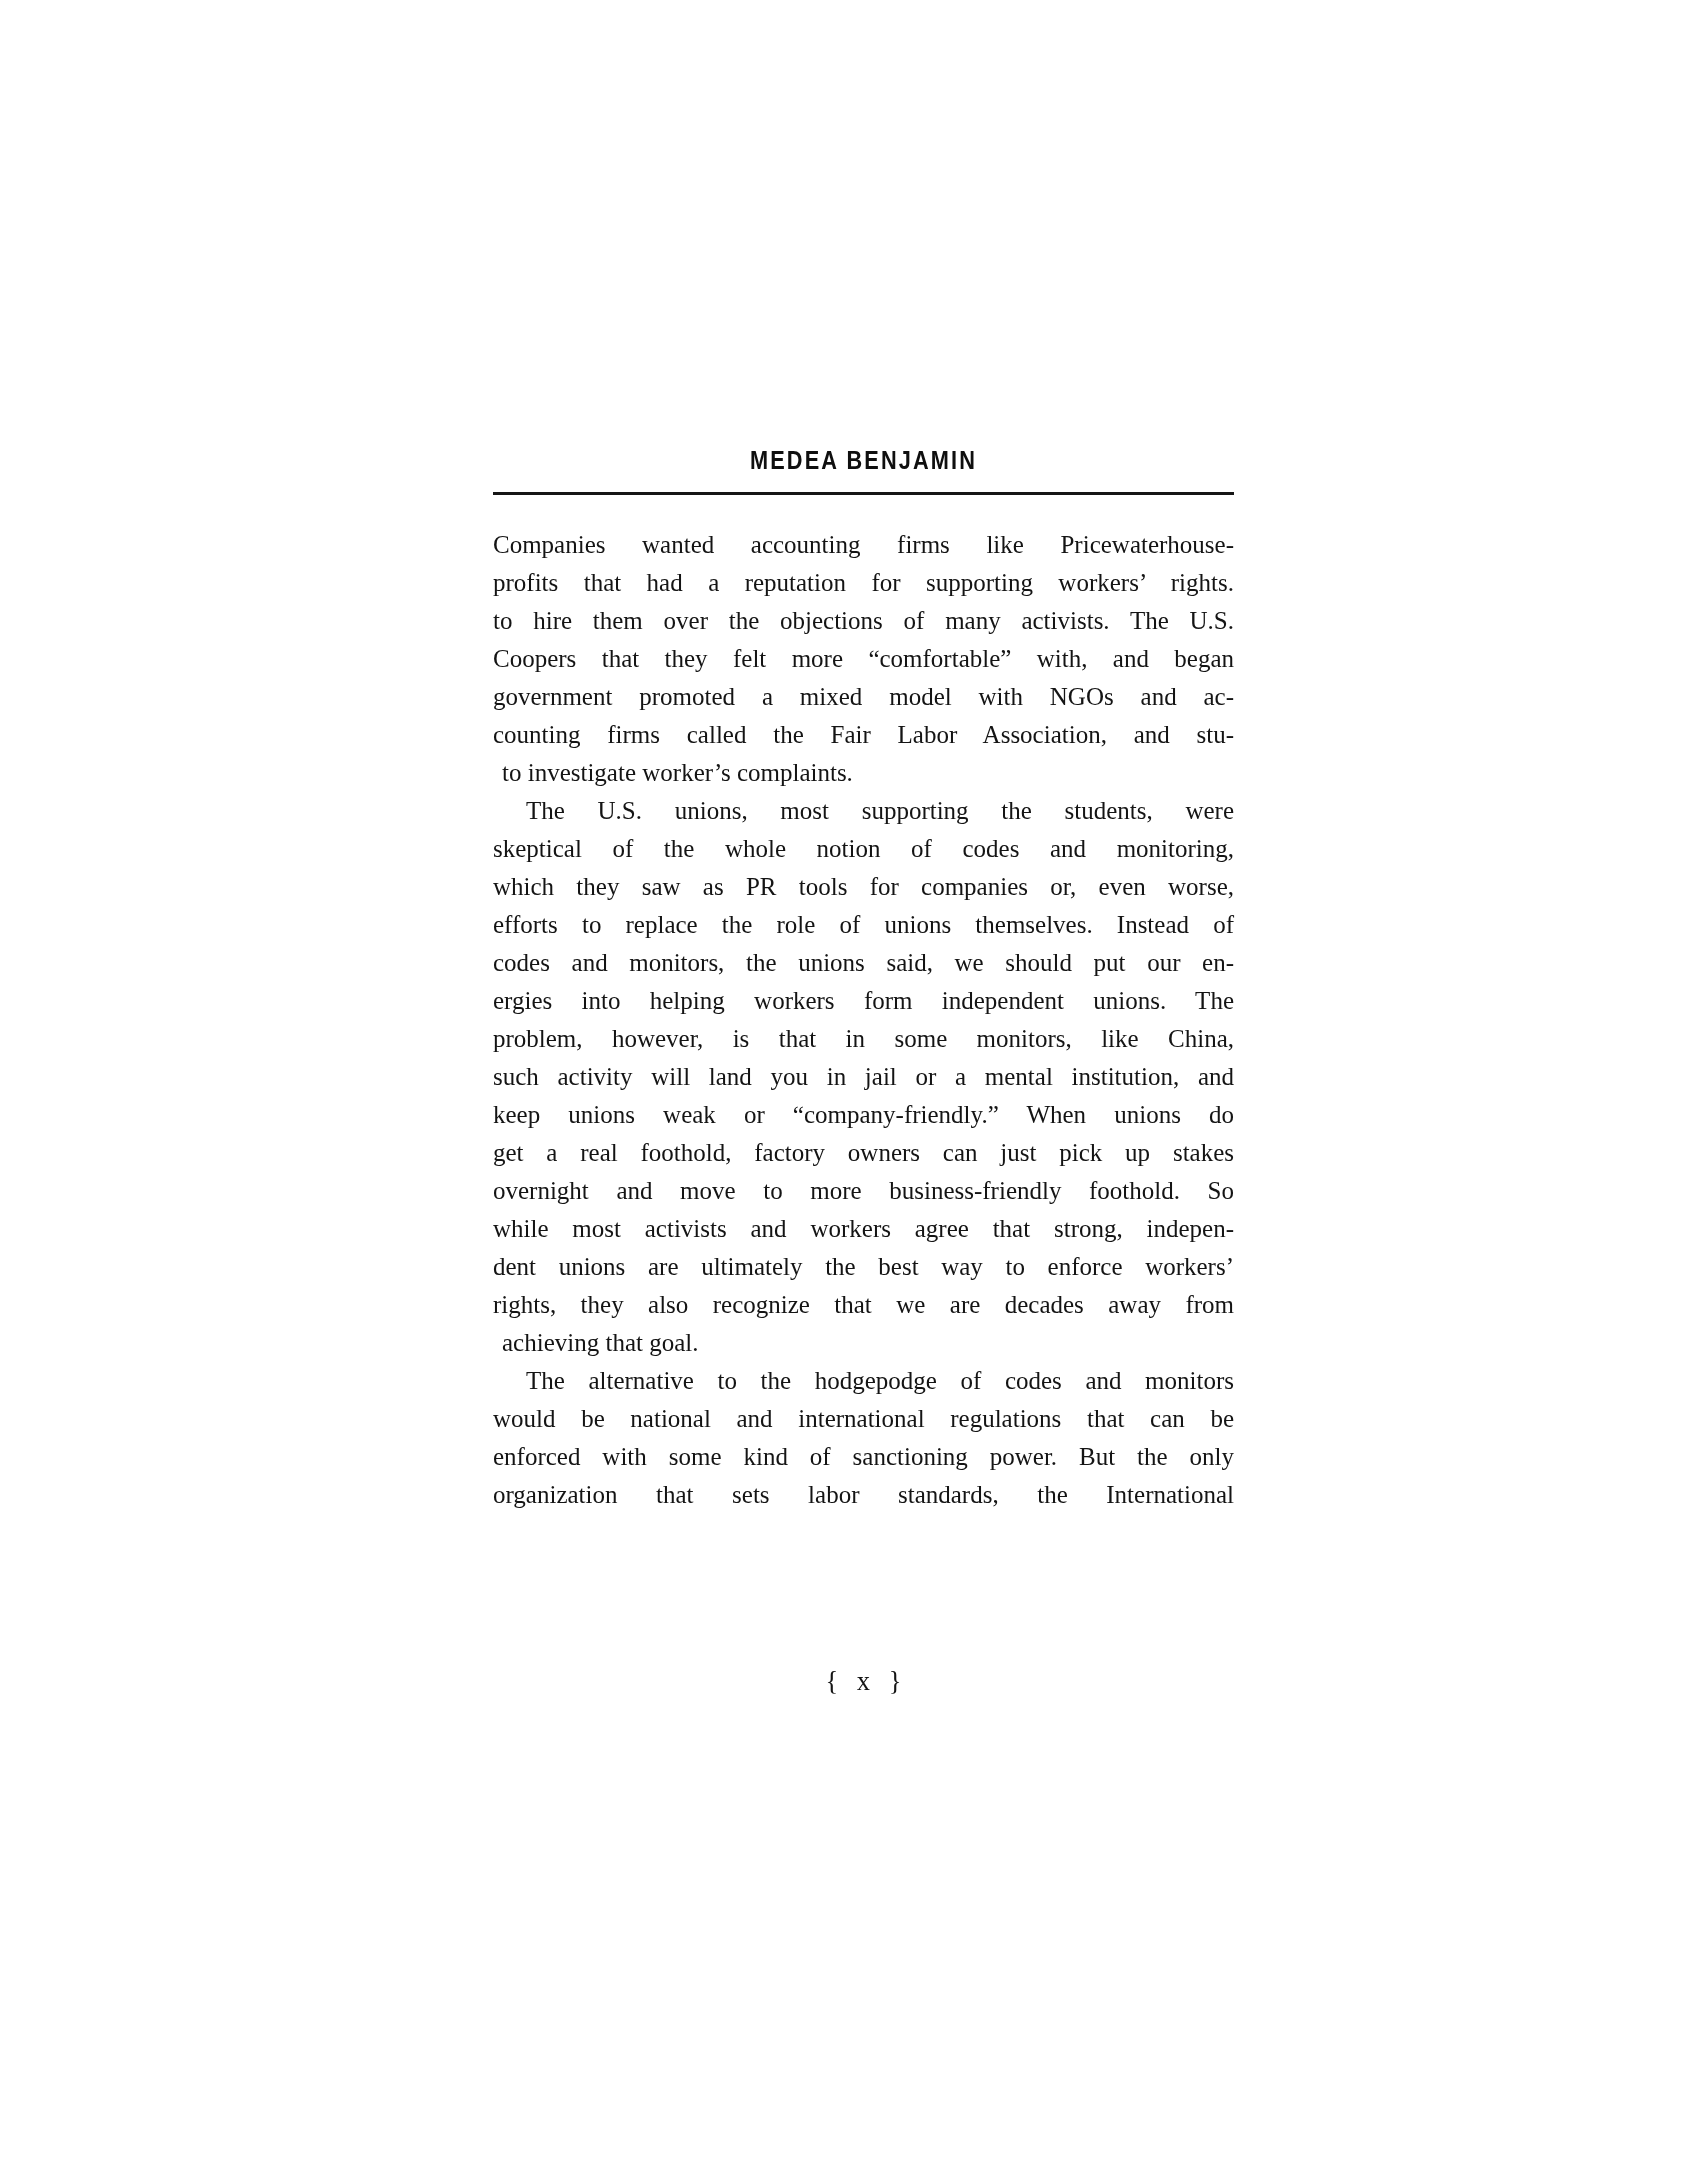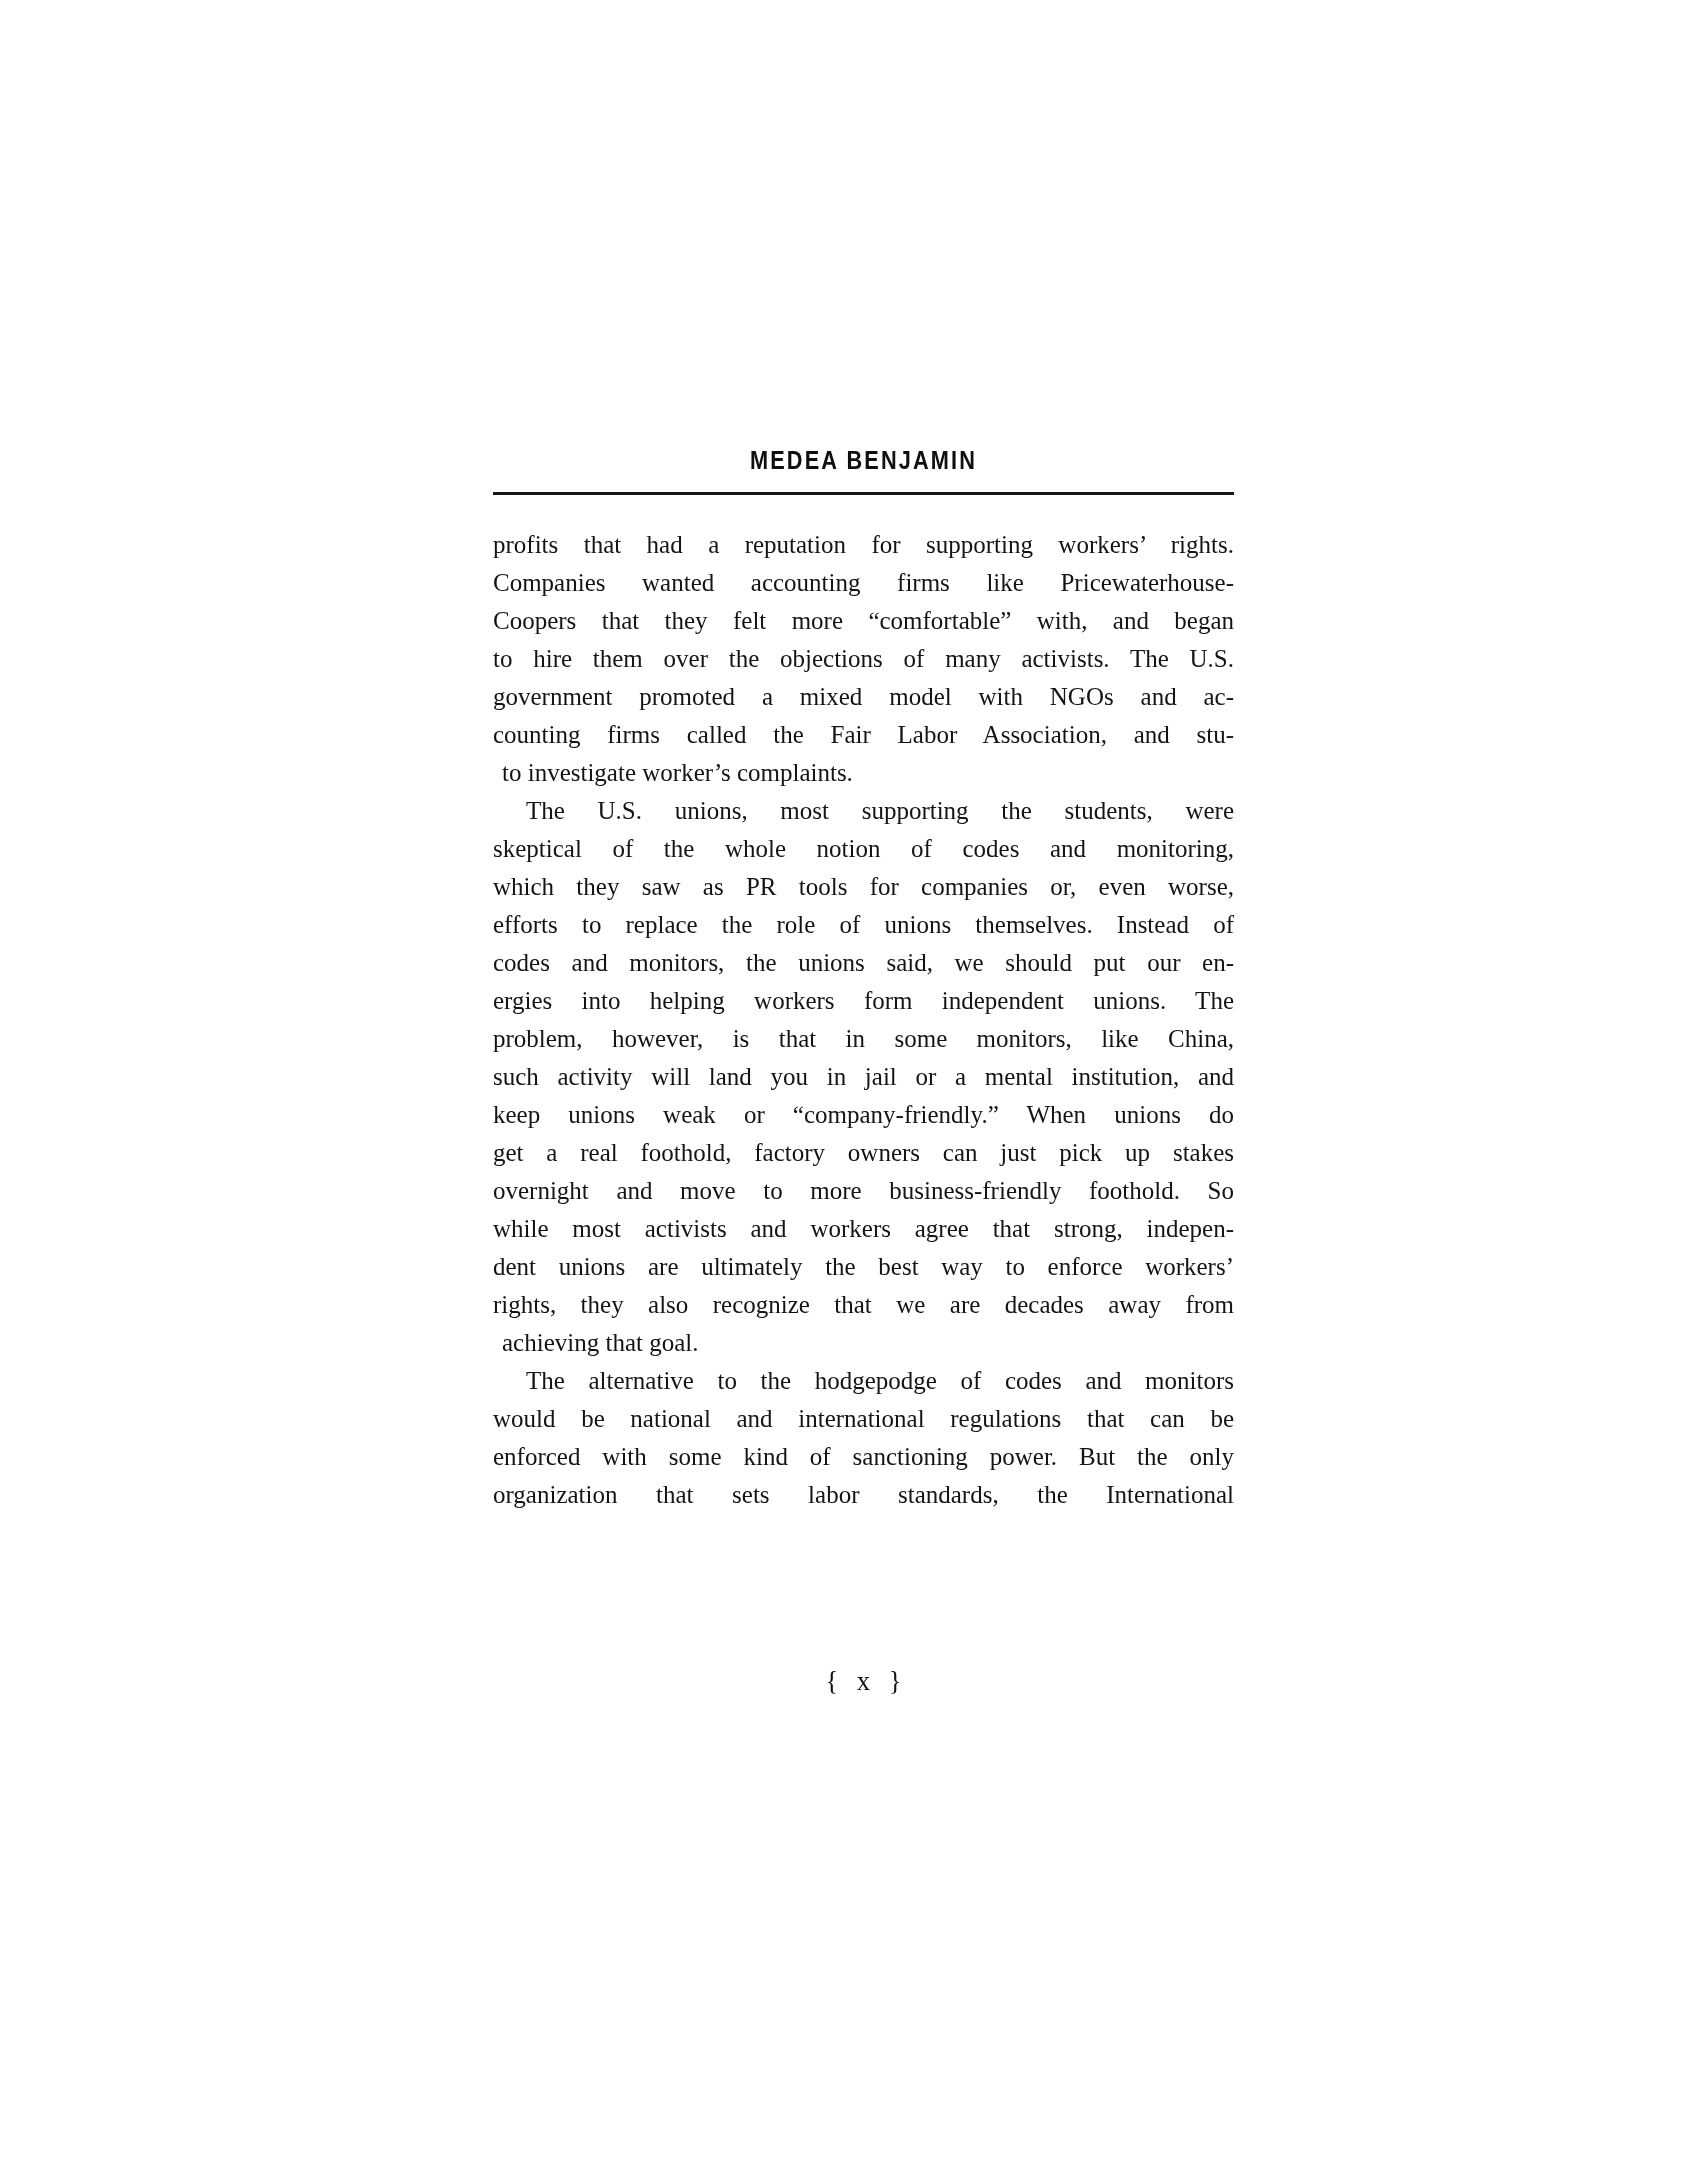--- a/index.html
+++ b/index.html
@@ -71,24 +71,24 @@
     color: #141414;
   }
 </style>
 </head>
 <body>
 
 <div class="page">
   <div class="running-header">MEDEA BENJAMIN</div>
   <div class="header-rule"></div>
   <main class="body-text">
+      <div class="line">Companies wanted accounting firms like Pricewaterhouse-</div>
       <div class="line">profits that had a reputation for supporting workers’ rights.</div>
-      <div class="line">Companies wanted accounting firms like Pricewaterhouse-</div>
+      <div class="line">to hire them over the objections of many activists. The U.S.</div>
       <div class="line">Coopers that they felt more “comfortable” with, and began</div>
-      <div class="line">to hire them over the objections of many activists. The U.S.</div>
       <div class="line">government promoted a mixed model with NGOs and ac-</div>
       <div class="line">counting firms called the Fair Labor Association, and stu-</div>
       <div class="line end">to investigate worker’s complaints.</div>
       <div class="line indent">The U.S. unions, most supporting the students, were</div>
       <div class="line">skeptical of the whole notion of codes and monitoring,</div>
       <div class="line">which they saw as PR tools for companies or, even worse,</div>
       <div class="line">efforts to replace the role of unions themselves. Instead of</div>
       <div class="line">codes and monitors, the unions said, we should put our en-</div>
       <div class="line">ergies into helping workers form independent unions. The</div>
       <div class="line">problem, however, is that in some monitors, like China,</div>

